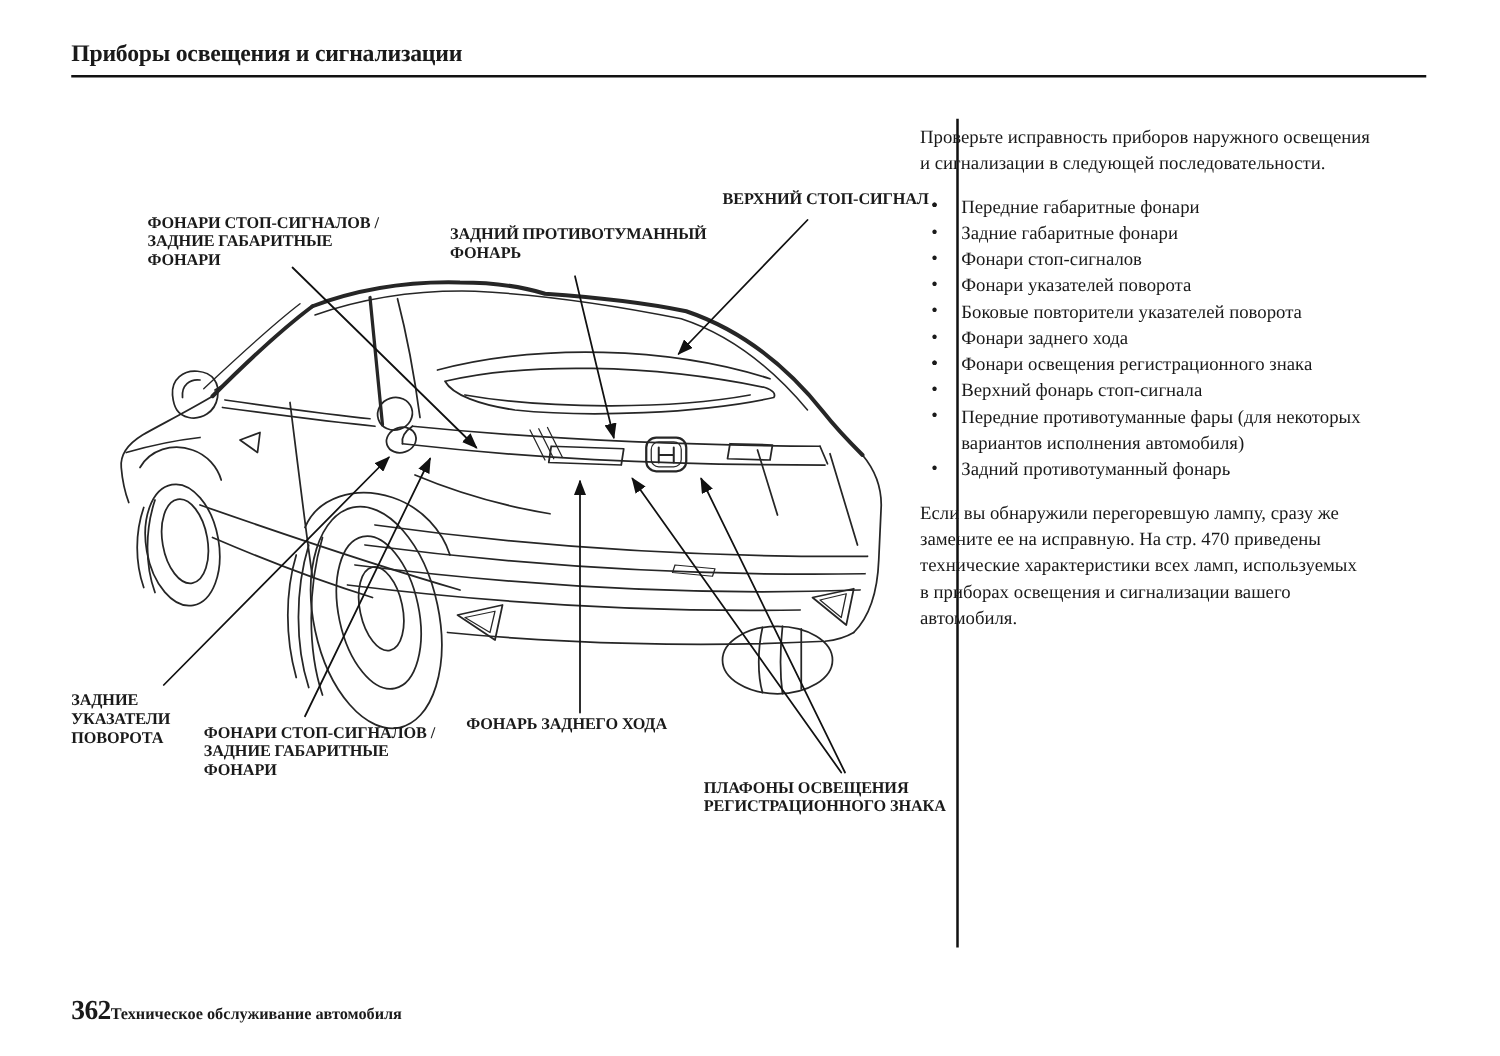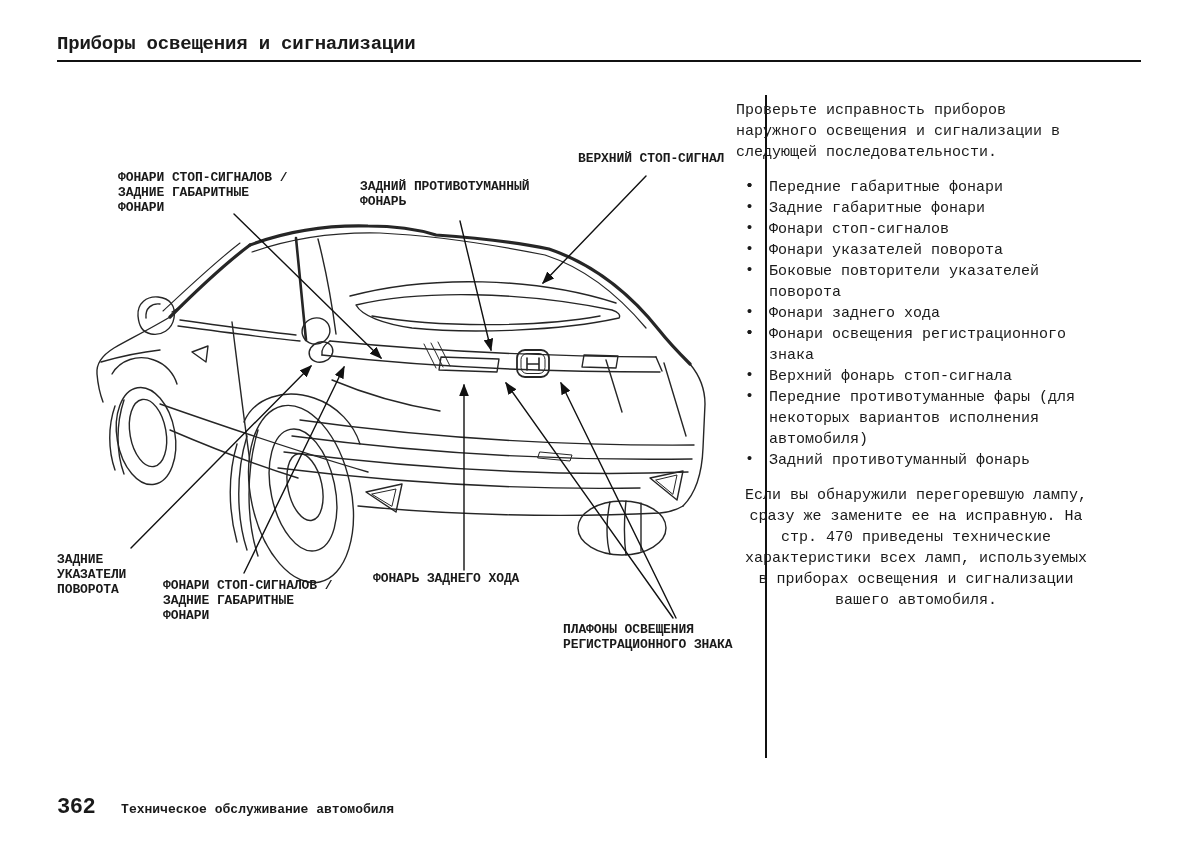--- a/index.html
+++ b/index.html
@@ -1,36 +1,36 @@
 <!DOCTYPE html>
 <html><head>
 <meta charset="utf-8">
 <style>
   html,body{margin:0;padding:0;background:#ffffff;}
   .page{position:relative;width:1200px;height:845px;background:#fff;overflow:hidden;
-        font-family:Liberation Mono, monospace;color:#1a1a1a;}
+        font-family:Liberation Serif, serif;color:#1a1a1a;}
   
   .page-title{position:absolute;left:57px;top:33px;margin:0;font-size:19px;font-weight:bold;
               letter-spacing:-0.2px;white-space:nowrap;}
   .title-rule{position:absolute;left:57px;top:60px;width:1084px;height:2px;background:#111;}
   
   .col-divider{position:absolute;left:765px;top:95px;width:2px;height:663px;background:#111;}
   .right-col{position:absolute;left:736px;top:88px;width:360px;font-size:15px;line-height:21px;margin-top:12px;}
   .right-col p{margin:0;}
-  .right-col .outro{margin-top:14px;text-align:center;}
+  .right-col .outro{margin-top:14px;}
   .checklist{margin:14px 0 0 0;padding:0;list-style:none;}
   .checklist li{position:relative;padding-left:33px;}
   .checklist .bullet{position:absolute;left:9px;top:-1px;font-size:15px;}
   
   .dlabel{position:absolute;font-size:13px;font-weight:bold;line-height:15px;
           white-space:pre-line;letter-spacing:-0.1px;}
   
   .footer{position:absolute;left:57px;top:776px;display:flex;align-items:baseline;}
   .page-num{font-size:22px;font-weight:bold;letter-spacing:-0.5px;margin-top:19px;}
-  .section-title{font-size:13px;font-weight:bold;margin-left:26px;}
+  .section-title{font-size:13px;font-weight:bold;}
   
   .diagram-svg{position:absolute;left:0;top:0;width:1200px;height:845px;}
 </style>
 </head>
 <body>
 
 <div class="page">
 
   <h1 class="page-title">Приборы освещения и сигнализации</h1>
   <div class="title-rule"></div>

